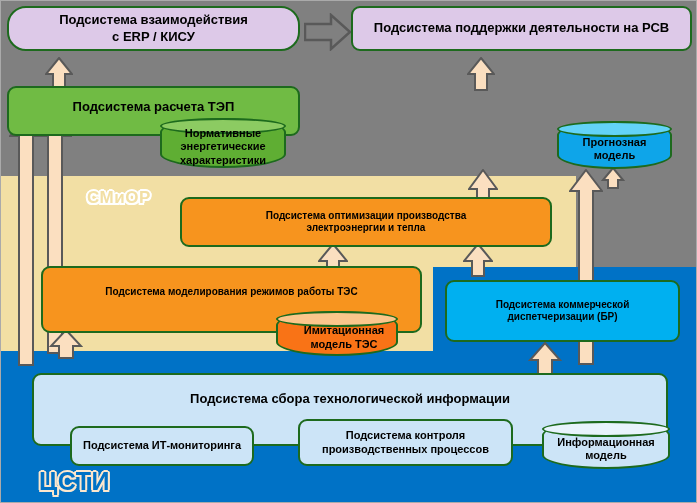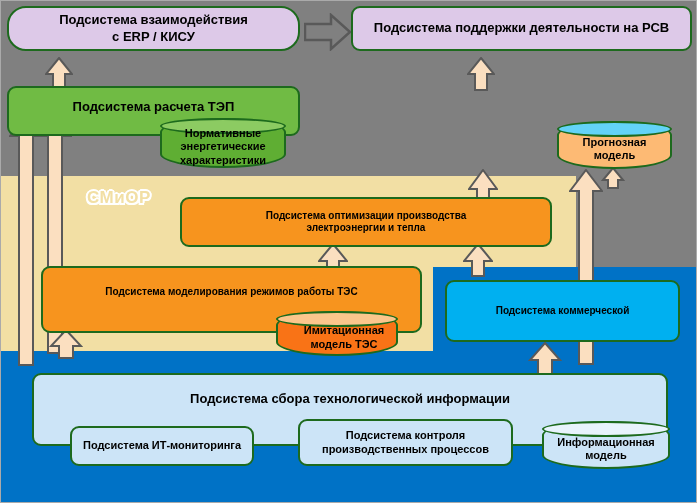--- a/index.html
+++ b/index.html
@@ -116,21 +116,21 @@
     left: -2px;
     top: -2px;
     right: -2px;
     height: 16px;
     border: 2px solid #1d6a1d;
     border-radius: 50%;
     box-sizing: border-box;
   }
   .cyl.green   { background: #5fae33; }
   .cyl.green::before   { background: #8ccb62; }
-  .cyl.cyan    { background: #fdba74; }
+  .cyl.cyan    { background: #0ea5e9; }
   .cyl.cyan::before    { background: #63d3f7; }
   .cyl.orange  { background: #f97316; padding-left: 14px; }
   .cyl.orange::before  { background: #fbc68c; }
   .cyl.lightblue { background: #cce4f7; }
   .cyl.lightblue::before { background: #e8f3fc; }
   .cyl .cyl-text {
     position: relative;
     z-index: 2;
     padding-top: 8px;
   }
@@ -152,20 +152,21 @@
 </head>
 <body>
 
 <div id="canvas">
 
   <div class="region" id="region-smior"></div>
   <div class="region" id="region-disp"></div>
   <div class="region" id="region-csti"></div>
 
   <div class="region-label" id="label-smior">СМиОР</div>
+  <div class="region-label" id="label-csti">ЦСТИ</div>
 
   <div class="uparrow" style="left:8px; top:113px;">
     <svg width="34" height="252" viewBox="0 0 34 252">
       <polygon points="17,1 33,22 24,22 24,251 10,251 10,22 1,22" fill="#fbdfc0" stroke="#595959" stroke-width="2"></polygon>
     </svg>
   </div>
   <div class="uparrow" style="left:37px; top:113px;">
     <svg width="34" height="240" viewBox="0 0 34 240">
       <polygon points="17,1 33,22 24,22 24,239 10,239 10,22 1,22" fill="#fbdfc0" stroke="#595959" stroke-width="2"></polygon>
     </svg>
@@ -276,20 +277,21 @@
   <div class="cyl orange t11" style="left:275px; top:310px; width:122px; height:45px;">
     <div class="cyl-text">
       <div>Имитационная</div>
       <div>модель ТЭС</div>
     </div>
   </div>
 
   <div class="box cyan t12" style="left:444px; top:279px; width:235px; height:62px; z-index:5;">
     <div>
       <div>Подсистема коммерческой</div>
+      <div>диспетчеризации (БР)</div>
     </div>
   </div>
 
   <div class="box lightblue t13" style="left:31px; top:372px; width:636px; height:73px; z-index:5;justify-content:center;">
     <div style="margin-top:-20px;">Подсистема сбора технологической информации</div>
   </div>
 
   <div class="box lightblue t11" style="left:69px; top:425px; width:184px; height:40px; z-index:7;">
     <div>Подсистема ИТ-мониторинга</div>
   </div>

